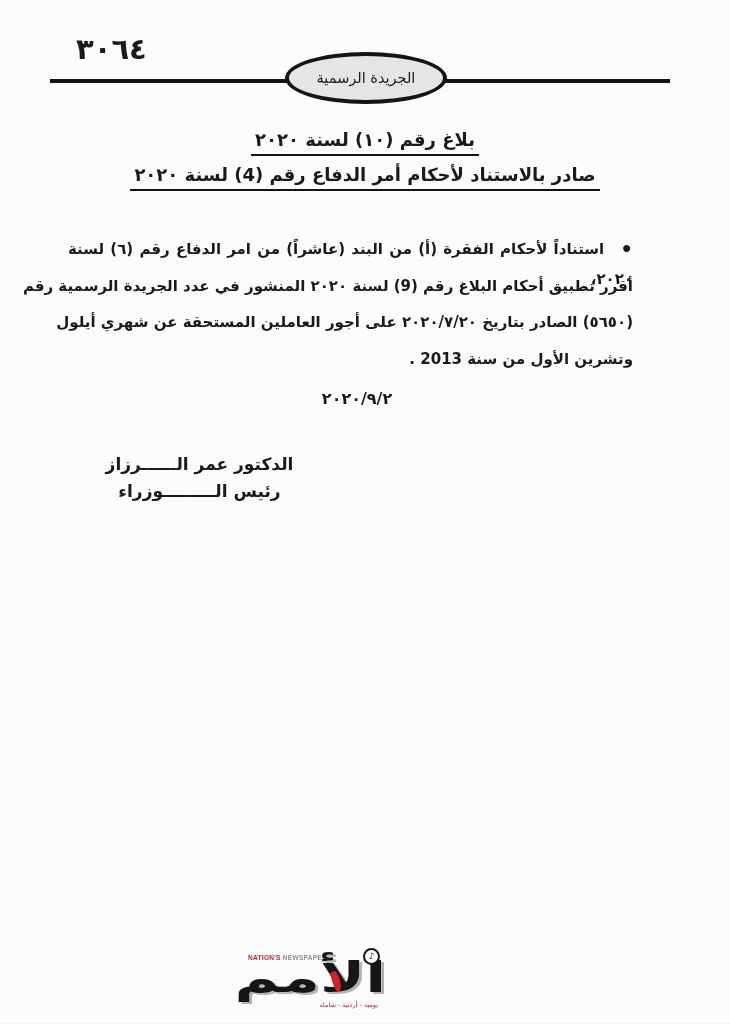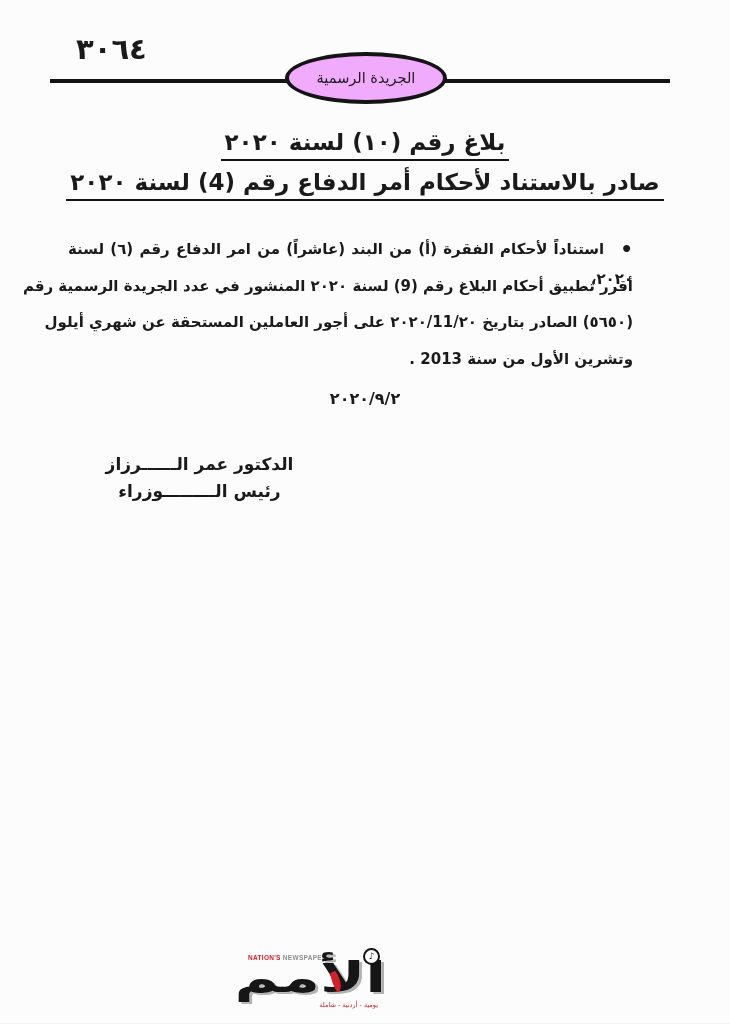--- a/index.html
+++ b/index.html
@@ -12,49 +12,49 @@
   .page-number{
     position:absolute;left:76px;top:32px;
     font-size:29px;font-weight:bold;letter-spacing:6px;direction:rtl;
   }
   .header-rule{
     position:absolute;left:50px;top:79px;width:620px;height:4px;
     background:#141414;z-index:1;
   }
   .masthead-ellipse{
     position:absolute;left:285px;top:52px;width:154px;height:44px;
-    border:4px solid #141414;border-radius:50%;background:#f0abfc;
+    border:4px solid #141414;border-radius:50%;background:#e5e5e5;
     display:flex;align-items:center;justify-content:center;z-index:2;
   }
   .masthead-ellipse span{font-size:14.5px;direction:rtl;}
   
   .title-wrap{
     position:absolute;left:65px;top:129px;width:600px;
     text-align:center;direction:rtl;
   }
   .title-line{display:block;margin-bottom:8px;}
   .title-line > span{
-    display:inline-block;font-size:23px;font-weight:bold;
+    display:inline-block;font-size:18px;font-weight:bold;
     border-bottom:2.5px solid #141414;padding:0 4px 4px;
   }
   
   .body-para{
     position:absolute;left:68px;top:234px;width:565px;
     direction:rtl;font-weight:bold;font-size:15px;
   }
   .para-line{
     text-align:justify;text-align-last:justify;
     height:36.5px;line-height:30px;overflow:visible;white-space:nowrap;
   }
   .para-line.wrap{white-space:normal;}
   .para-line.last{text-align:right;text-align-last:right;}
   .bullet{font-size:20px;margin-left:16px;vertical-align:-2px;}
   
   .issue-date{
-    position:absolute;left:305px;top:389px;width:120px;text-align:center;
+    position:absolute;left:297px;top:389px;width:120px;text-align:center;
     direction:rtl;font-size:16px;font-weight:bold;
   }
   .signature{
     position:absolute;left:92px;top:451px;width:215px;text-align:center;
     direction:rtl;font-weight:bold;font-size:17px;line-height:27px;
   }
   
   .logo{position:absolute;left:246px;top:944px;width:136px;height:70px;}
   .logo-en{
     position:absolute;left:2px;top:10px;font-size:6.5px;font-weight:bold;
@@ -101,21 +101,21 @@
     <span class="title-line">
       <span>صادر بالاستناد لأحكام أمر الدفاع رقم (4) لسنة ٢٠٢٠</span>
     </span>
   </div>
 
   <div class="body-para">
     <div class="para-line wrap">
       <span class="bullet">•</span><span>استناداً لأحكام الفقرة (أ) من البند (عاشراً) من امر الدفاع رقم (٦) لسنة ٢٠٢٠،</span>
     </div>
     <div class="para-line">أقرر تطبيق أحكام البلاغ رقم (9) لسنة ٢٠٢٠ المنشور في عدد الجريدة الرسمية رقم</div>
-    <div class="para-line">(٥٦٥٠) الصادر بتاريخ ٢٠٢٠/11/٢٠ على أجور العاملين المستحقة عن شهري أيلول</div>
+    <div class="para-line">(٥٦٥٠) الصادر بتاريخ ٢٠٢٠/٧/٢٠ على أجور العاملين المستحقة عن شهري أيلول</div>
     <div class="para-line last">وتشرين الأول من سنة 2013 .</div>
   </div>
 
   <div class="issue-date">٢٠٢٠/٩/٢</div>
 
   <div class="signature">
     <div>الدكتور عمر الــــــرزاز</div>
     <div>رئيس الـــــــــوزراء</div>
   </div>
 

